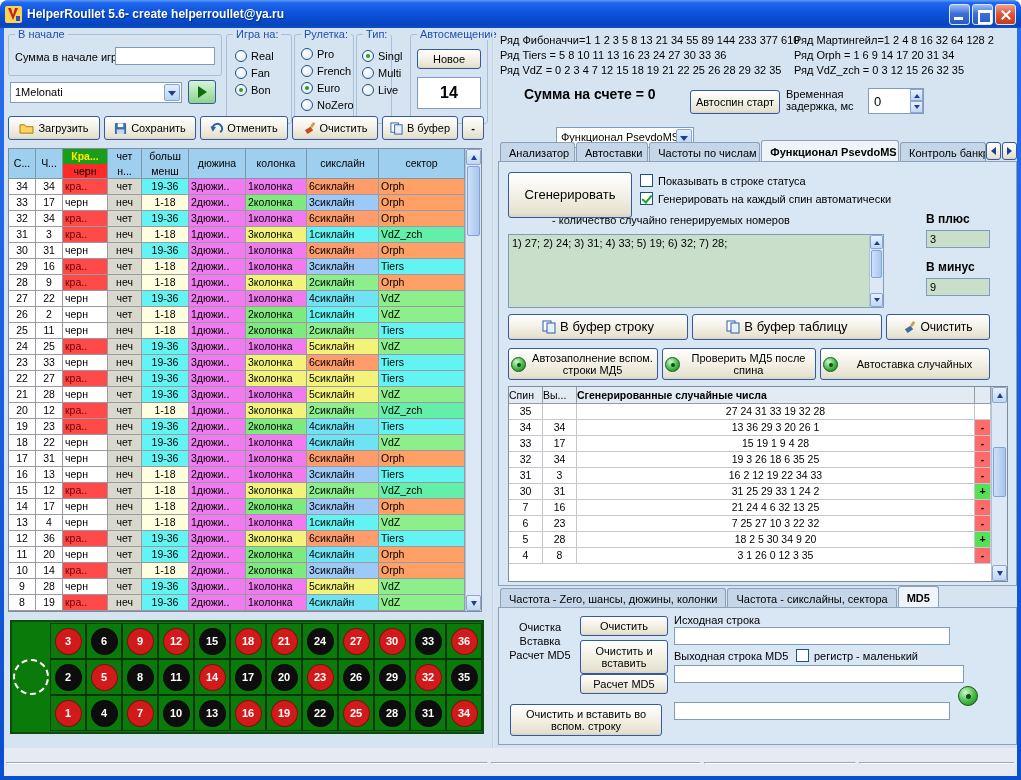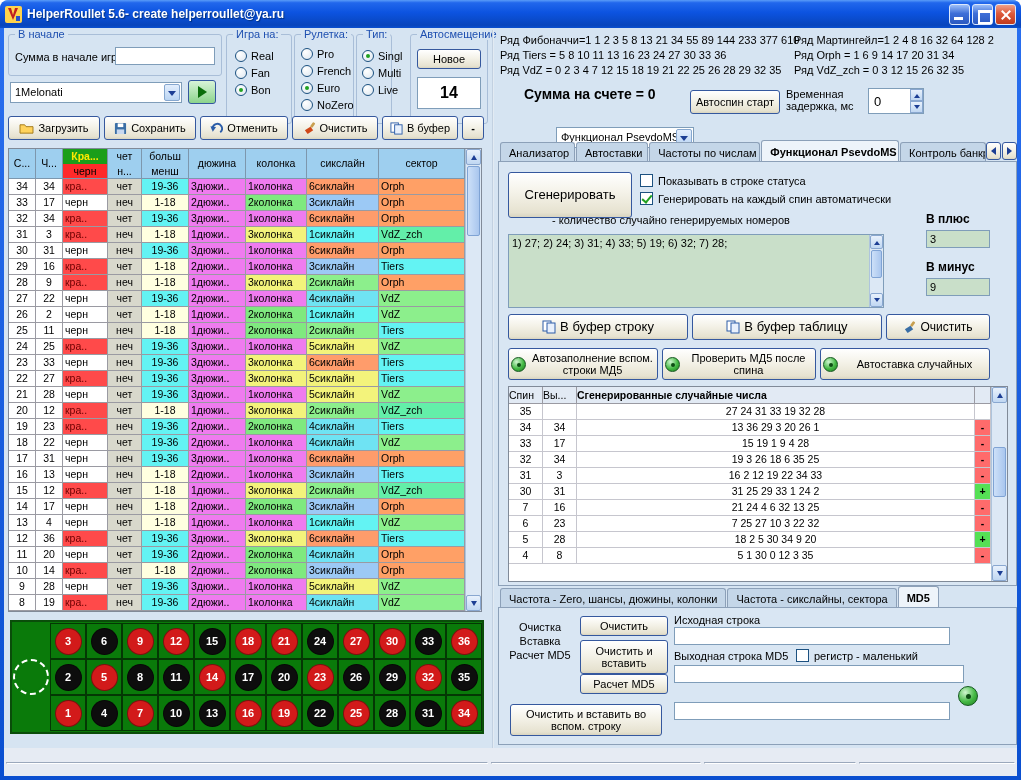--- a/index.html
+++ b/index.html
@@ -882,21 +882,21 @@
           </div>
           <div class="srow">
             <div class="sc">5</div>
             <div class="sc">28</div>
             <div class="sc">18 2 5 30 34 9 20</div>
             <div class="sc bold" style="background: rgb(85, 224, 85);">+</div>
           </div>
           <div class="srow">
             <div class="sc">4</div>
             <div class="sc">8</div>
-            <div class="sc">5 1 30 0 12 3 35</div>
+            <div class="sc">3 1 26 0 12 3 35</div>
             <div class="sc bold" style="background: rgb(255, 107, 107);">-</div>
           </div>
         </div>
       <div class="vsb">
         <div class="sbtn t">
             <span class="tri-up" style="border-width:3px;border-bottom-width:5px;margin-bottom:3px"></span>
           </div>
         <div class="thumb" style="top:60px;height:50px"></div>
         <div class="sbtn b">
             <span class="tri-down" style="border-width:3px;border-top-width:5px;margin-top:3px"></span>

